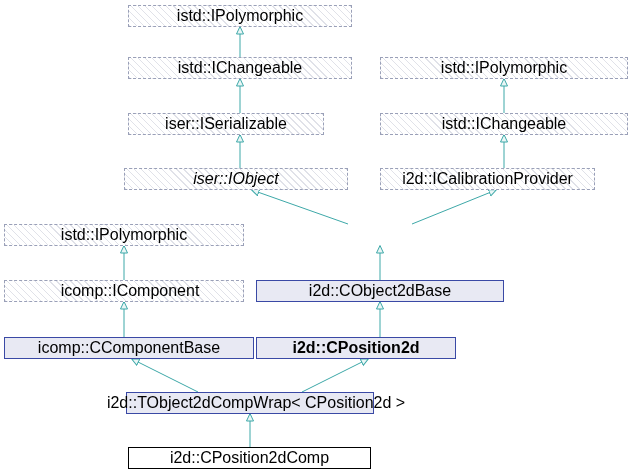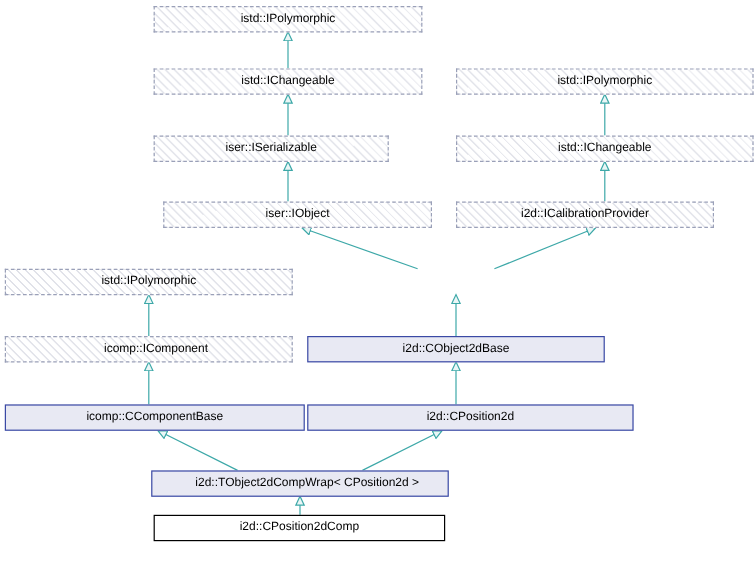--- a/index.html
+++ b/index.html
@@ -20,21 +20,21 @@
     width: 630px; height: 472px;
     pointer-events: none;
   }
 
   .node {
     position: absolute;
     height: 22px;
     display: flex;
     align-items: center;
     justify-content: center;
-    font-size: 10px;
+    font-size: 16px;
     line-height: 1;
     color: #000000;
     white-space: nowrap;
     cursor: pointer;
   }
 
   
   .node.external {
     border: 1px dashed #9aa0b8;
     background-color: #ffffff;
@@ -90,28 +90,28 @@
   </svg>
 
   <div class="node external" style="left:128px; top:5px;   width:224px;">istd::IPolymorphic</div>
 
   <div class="node external" style="left:128px; top:57px;  width:224px;">istd::IChangeable</div>
   <div class="node external" style="left:380px; top:57px;  width:248px;">istd::IPolymorphic</div>
 
   <div class="node external" style="left:128px; top:113px; width:196px;">iser::ISerializable</div>
   <div class="node external" style="left:380px; top:113px; width:248px;">istd::IChangeable</div>
 
-  <div class="node external" style="left:136px; top:168px; width:224px;">iser::IObject</div>
+  <div class="node external" style="left:124px; top:168px; width:224px;font-style:italic;">iser::IObject</div>
   <div class="node external" style="left:380px; top:168px; width:215px;">i2d::ICalibrationProvider</div>
 
   <div class="node external" style="left:4px;   top:224px; width:240px;">istd::IPolymorphic</div>
 
   <div class="node external" style="left:4px;   top:280px; width:240px;padding-left:12px;">icomp::IComponent</div>
   <div class="node internal" style="left:256px; top:280px; width:248px;">i2d::CObject2dBase</div>
 
   <div class="node internal" style="left:4px;   top:337px; width:250px;">icomp::CComponentBase</div>
-  <div class="node internal" style="left:256px; top:337px; width:272px;">i2d::CPosition2d</div>
+  <div class="node internal" style="left:256px; top:337px; width:200px;font-weight:bold;">i2d::CPosition2d</div>
 
   <div class="node internal" style="left:126px; top:392px; width:248px;padding-left:12px;">i2d::TObject2dCompWrap&lt; CPosition2d &gt;</div>
 
-  <div class="node target" style="left:128px; top:429px; width:243px;">i2d::CPosition2dComp</div>
+  <div class="node target" style="left:128px; top:447px; width:243px;">i2d::CPosition2dComp</div>
 
 </div>
 
 </body></html>

